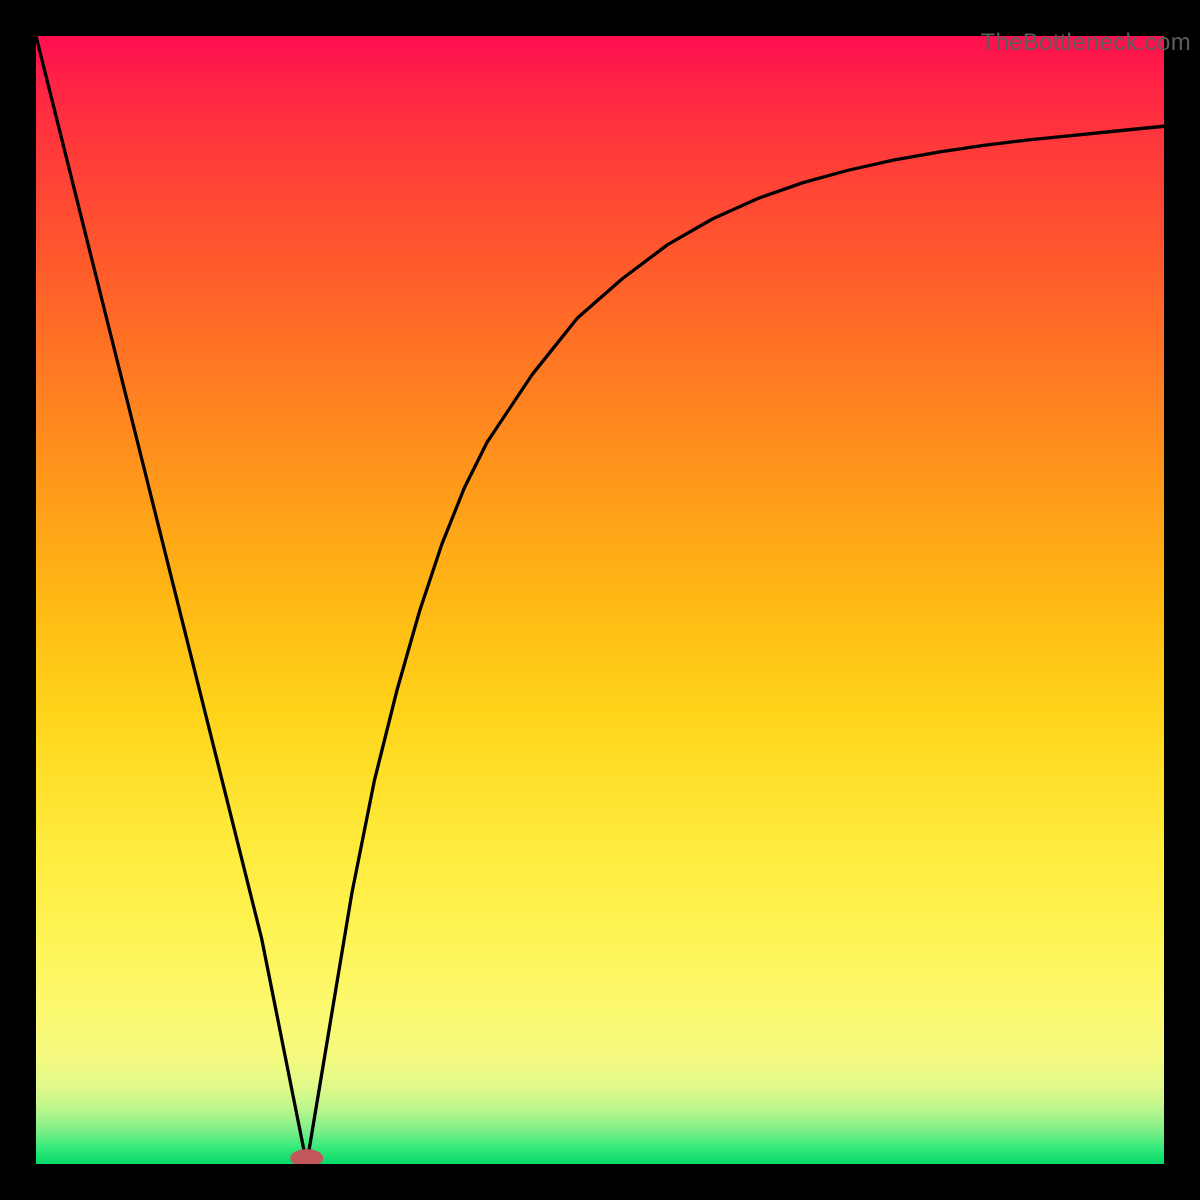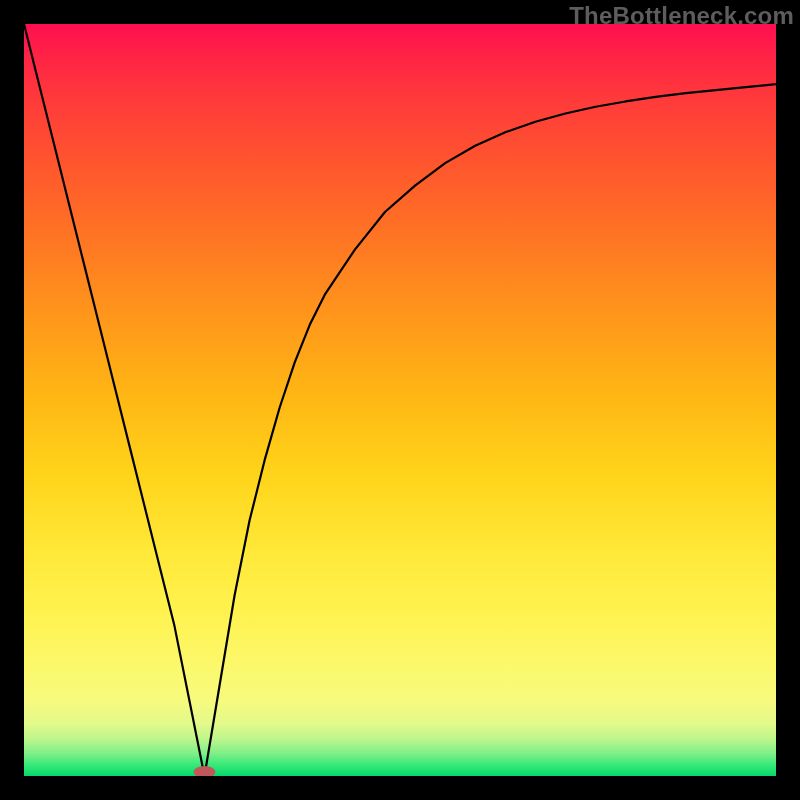--- a/index.html
+++ b/index.html
@@ -41,26 +41,26 @@
       #f7fa7e 90%,
       #e3f98a 93%,
       #bff68c 95%,
       #7fef88 97%,
       #37e97a 98.5%,
       #05d96a 100%
     );
   }
   .watermark {
     position: absolute;
-    top: 2px;
+    top: 20px;
     right: 6px;
     color: #5d5d5d;
-    font-size: 24px;
+    font-size: 16px;
     letter-spacing: 0.2px;
-    font-weight: 700;
+    font-weight: 400;
     z-index: 5;
   }
   svg.curve {
     position: absolute;
     inset: 0;
     width: 100%;
     height: 100%;
   }
   .minpoint {
     fill: #c1575a;

